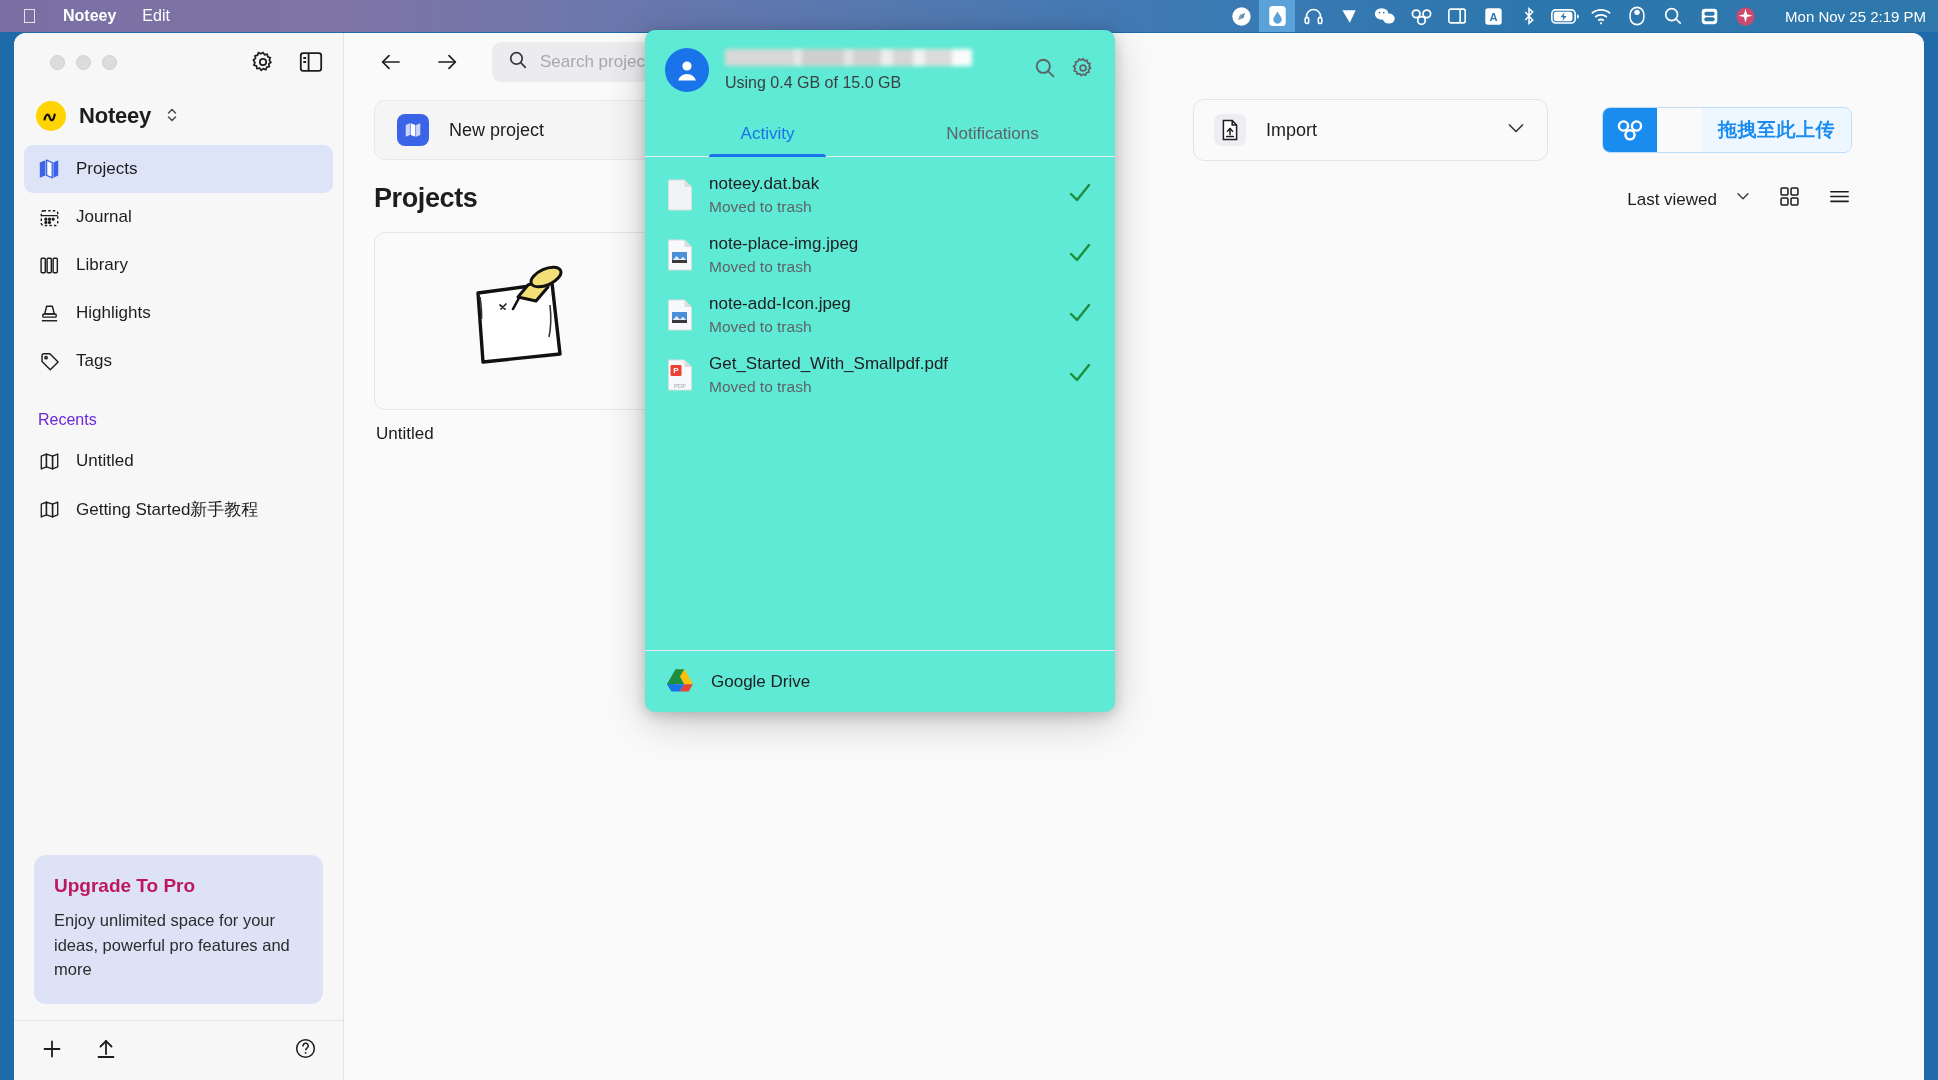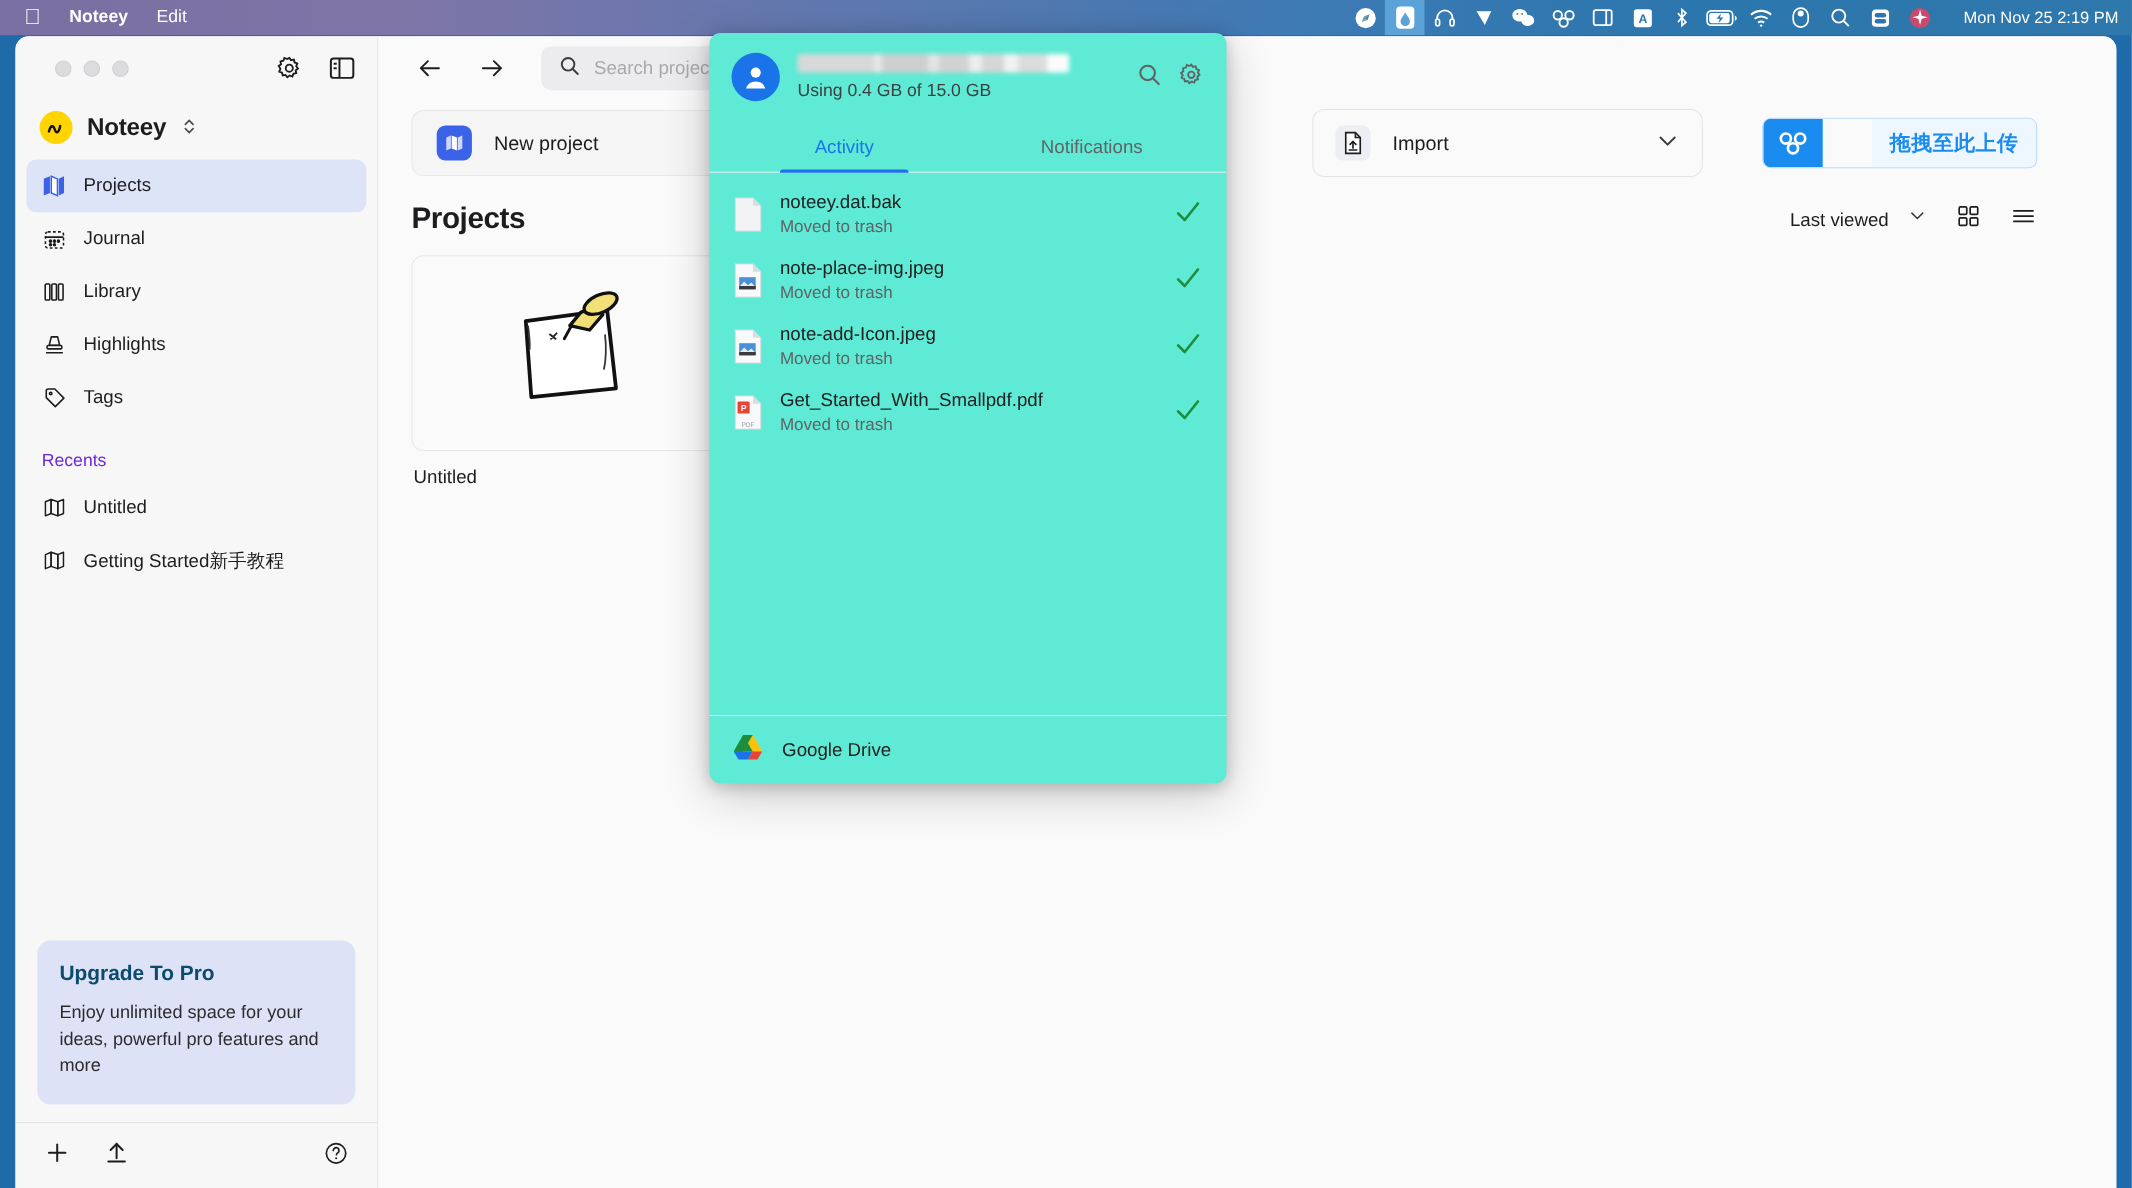--- a/index.html
+++ b/index.html
@@ -59,21 +59,21 @@
     border-radius:9px; color:#1d1d1f; font-size:17px; cursor:default;
   }
   .nav-item.active{ background:#dde4f7; }
   .nav-icon{ width:22px; display:flex; align-items:center; justify-content:center; }
 
   .section-label{ font-size:16px; color:#6d28d9; padding:26px 24px 8px 24px; }
 
   .promo{
     margin:auto 20px 16px 20px; background:#dde2f6; border-radius:12px; padding:20px 20px 22px 20px;
   }
-  .promo h4{ font-size:19px; color:#0c4a6e; margin-bottom:11px; }
+  .promo h4{ font-size:19px; color:#be185d; margin-bottom:11px; }
   .promo p{ font-size:16.5px; color:#2c2c2e; line-height:1.5; }
   .sb-bottom{
     height:60px; border-top:1px solid #e4e4e6; display:flex; align-items:center;
     padding:0 26px; gap:30px; color:#1d1d1f;
   }
   .sb-bottom .right{ margin-left:auto; }
 
   
   #main{ flex:1; background:#fafafa; position:relative; display:flex; flex-direction:column; }
   .topbar{ height:58px; display:flex; align-items:center; padding:0 30px; gap:22px; }

